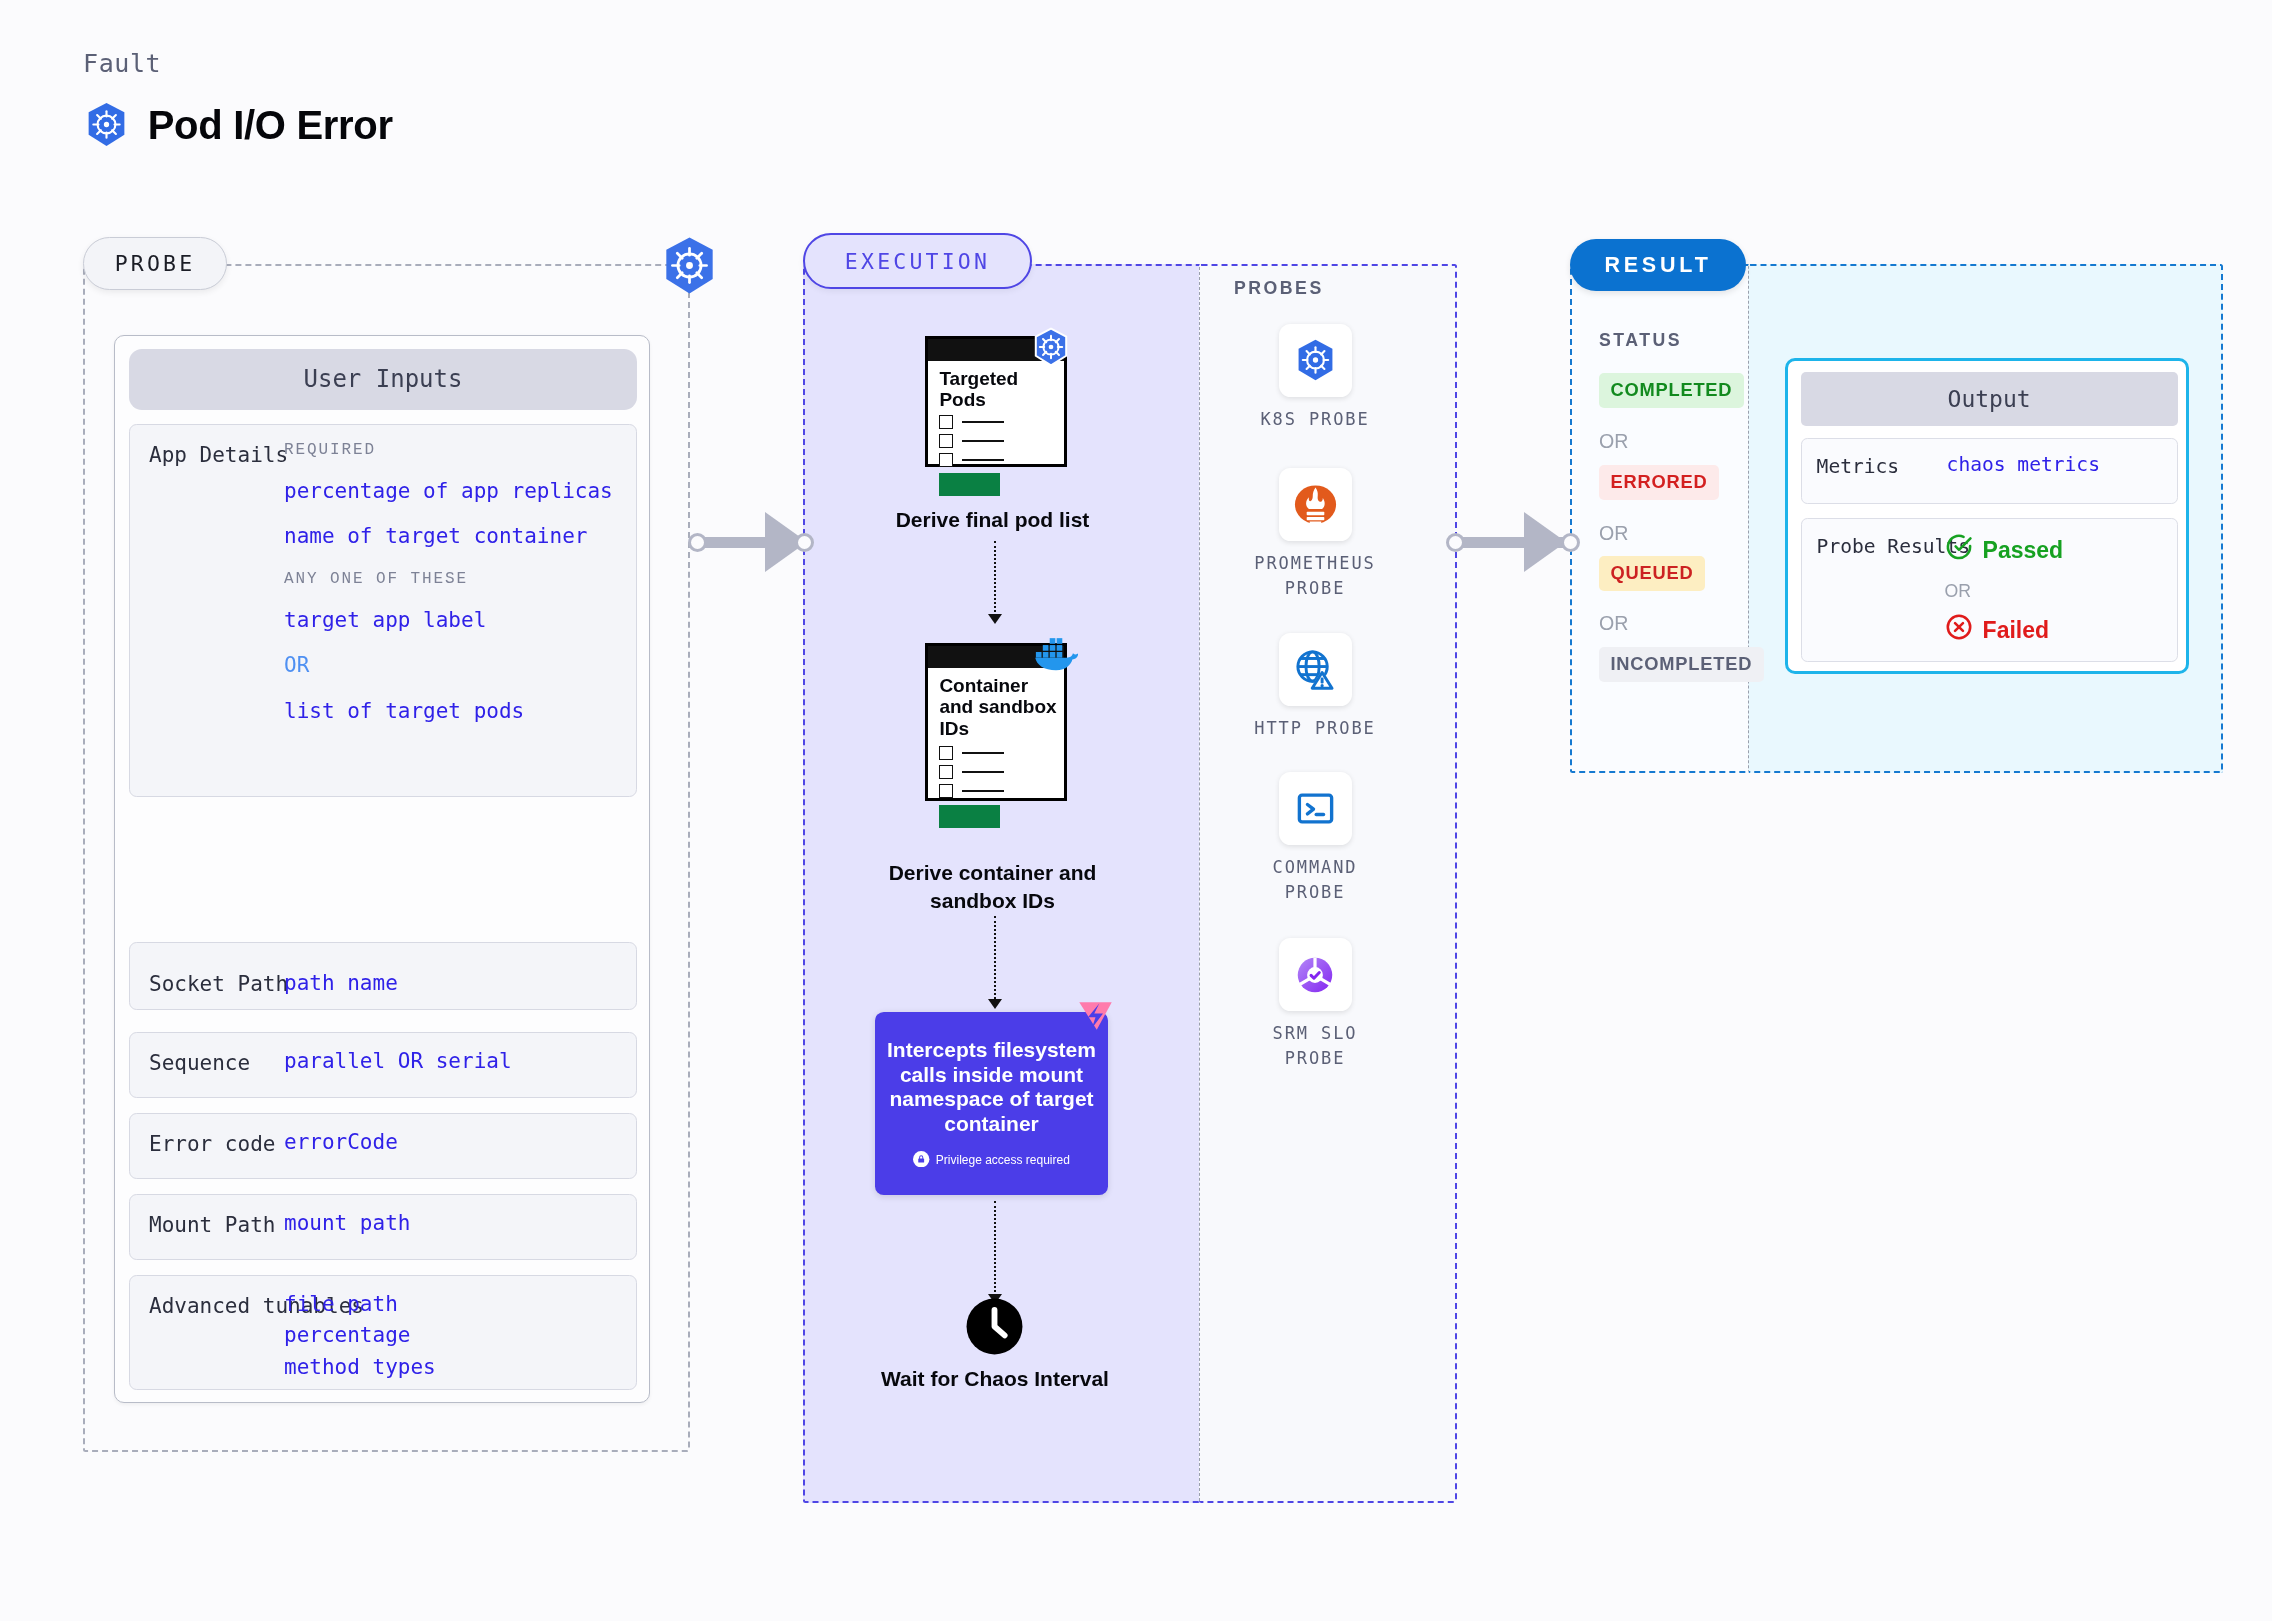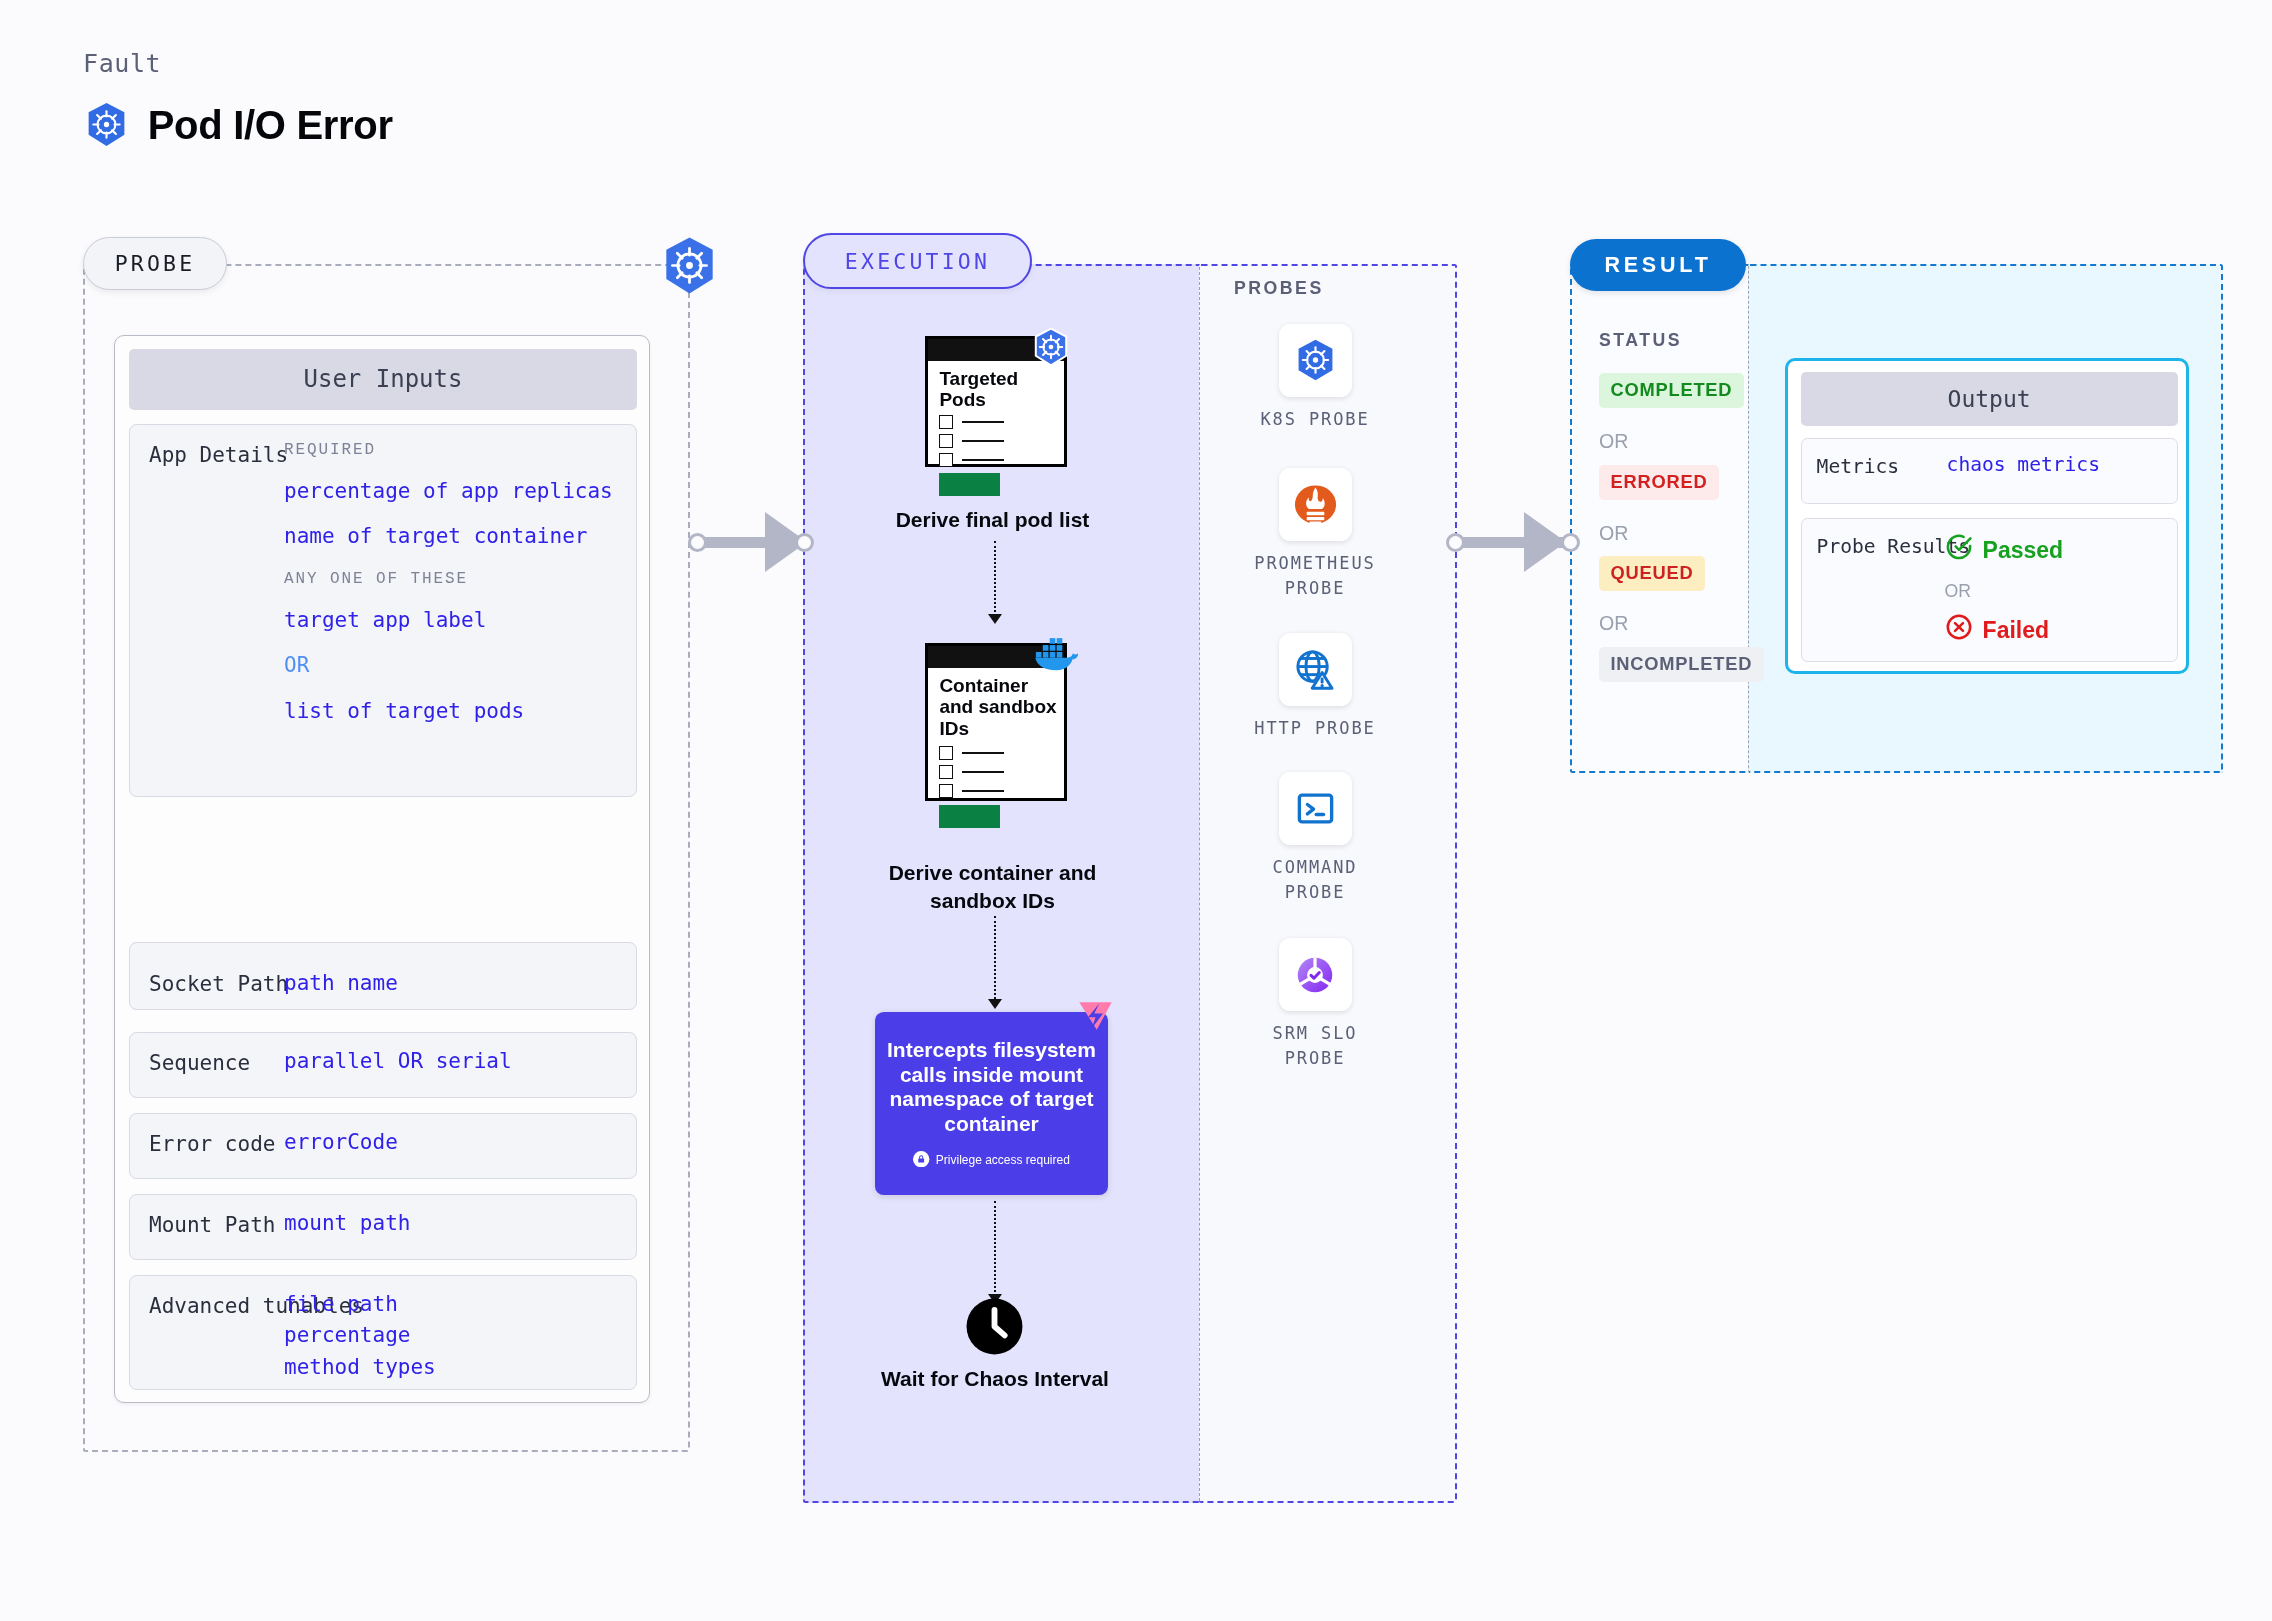--- a/index.html
+++ b/index.html
@@ -31,21 +31,21 @@
   #pill-result{left:1570px;top:239px;width:176px;height:52px;background:#0b72d0;color:#fff;letter-spacing:3.8px;font-family:"Liberation Sans",sans-serif;font-weight:bold;box-shadow:0 2.5px 6.3px rgba(0,0,0,.1);}
 
   
   #probes-divider{position:absolute;left:1199px;top:267px;width:0;height:1234px;border-left:1.9px dashed #9aa0ad;}
 
   
   #k8s-badge{left:659px;top:235px;width:61px;height:61px;}
 
   
   #ui-card{left:114px;top:335px;width:536px;height:1068px;background:#fdfdfe;border:1.9px solid #b8bcc8;border-radius:10px;box-sizing:border-box;box-shadow:0 1.3px 3.8px rgba(0,0,0,.05);}
-  #ui-header{position:absolute;left:14px;top:12.6px;width:508px;height:61px;background:#d8d9e4;border-radius:5px;display:flex;align-items:center;justify-content:center;font-size:24px;color:#3b3f52;}
+  #ui-header{position:absolute;left:14px;top:12.6px;width:508px;height:61px;background:#d8d9e4;border-radius:13px;display:flex;align-items:center;justify-content:center;font-size:24px;color:#3b3f52;}
   .in-row{position:absolute;left:14px;width:508px;background:#f4f5f9;border:1.3px solid #d7d9e3;border-radius:7.6px;box-sizing:border-box;}
   .in-label{position:absolute;left:19px;top:16.4px;font-size:21px;color:#2b2e3d;line-height:1.38;}
   .in-vals{position:absolute;left:154px;top:12.6px;width:341px;font-size:21px;color:#2f21e8;line-height:1.5;}
   .in-vals .muted{color:#7d8296;font-family:Liberation Mono, monospace;font-size:16px;letter-spacing:1.9px;}
   .in-vals .or{color:#4f90f2;}
   .gap{height:14px;}
 
   
   .node-caption{position:absolute;text-align:center;font-family:"Liberation Sans",sans-serif;font-weight:bold;font-size:21px;color:#07080d;line-height:1.32;}
   .doc{position:absolute;background:#fff;border:3.2px solid #000;box-sizing:border-box;}

